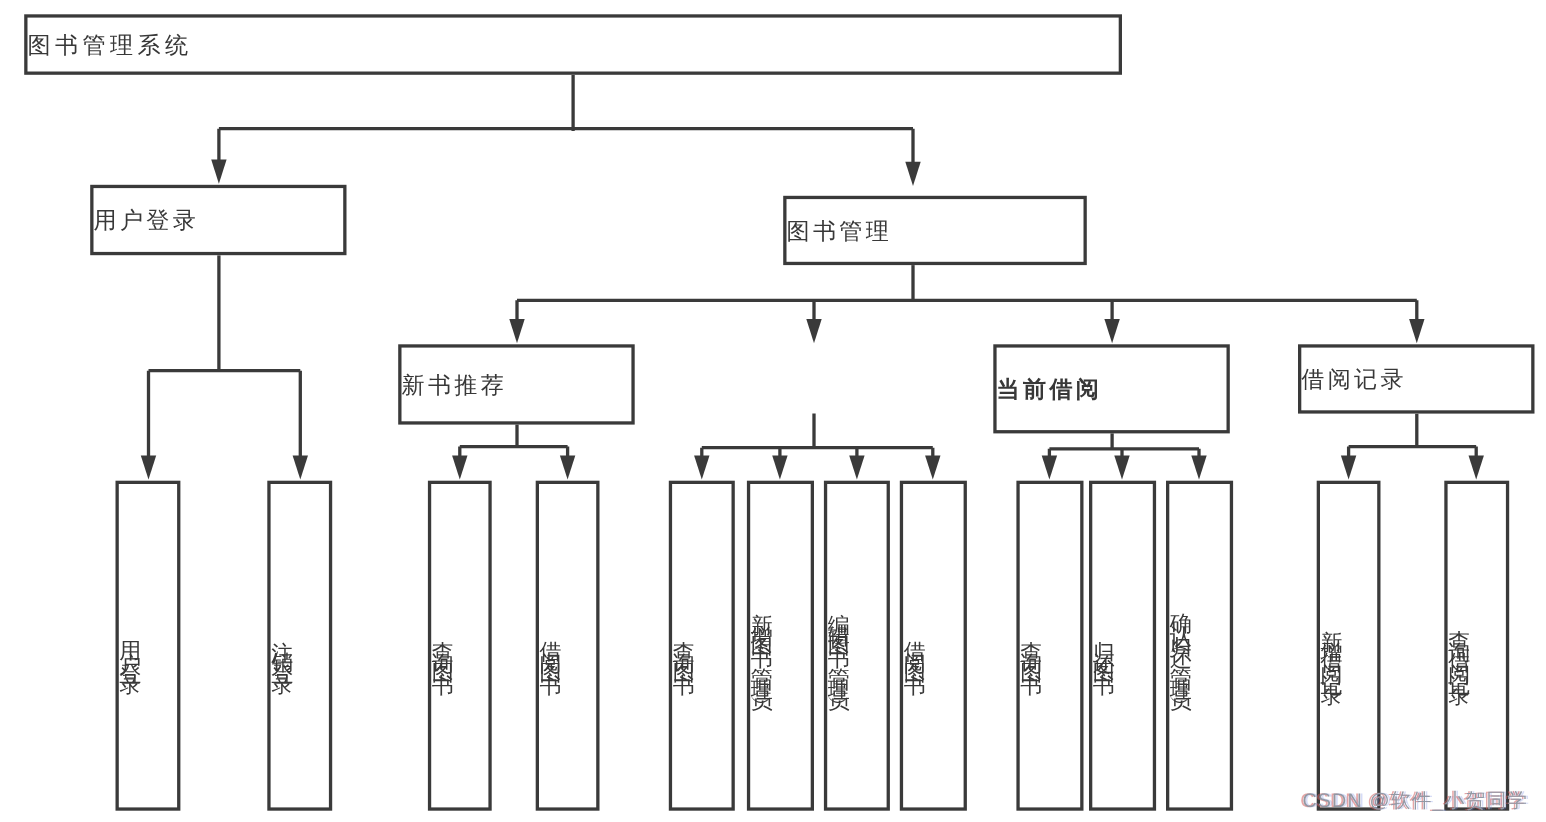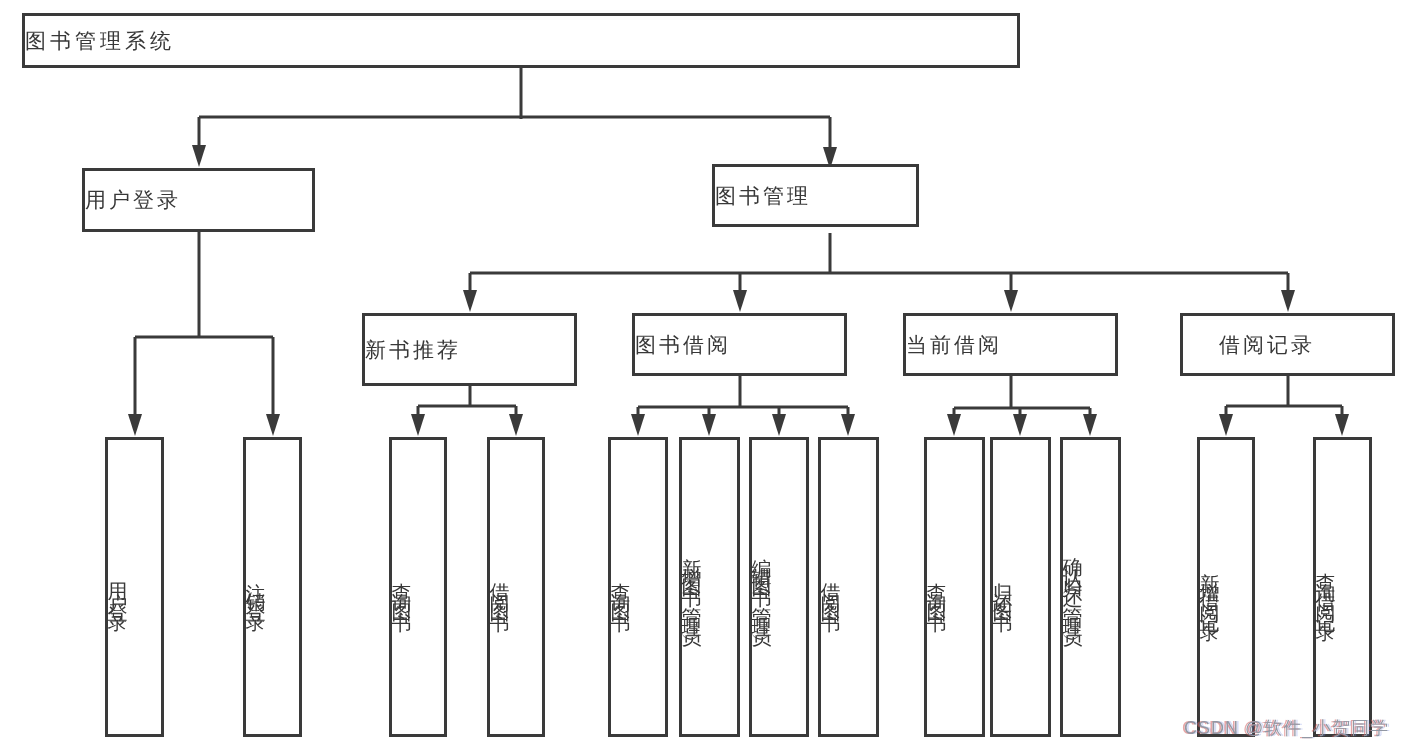--- a/index.html
+++ b/index.html
@@ -86,34 +86,31 @@
     </g>
   </svg>
 
   <div class="node root" style="left:22px; top:13px; width:998px; height:55px;">
     <span class="htext">图书管理系统</span>
   </div>
 
   <div class="node" style="left:82px; top:168px; width:233px; height:64px;">
     <span class="htext">用户登录</span>
   </div>
-  <div class="node" style="left:712px; top:164px; width:207px; height:63px;">
+  <div class="node" style="left:712px; top:178px; width:276px; height:63px;">
     <span class="htext">图书管理</span>
   </div>
 
   <div class="node" style="left:362px; top:313px; width:215px; height:73px;">
     <span class="htext">新书推荐</span>
   </div>
-  <div class="node" style="left:632px; top:313px; width:215px; height:63px;">
-    <span class="htext">图书借阅</span>
-  </div>
-  <div class="node" style="left:903px; top:313px; width:215px; height:63px;">
+  <div class="node" style="left:903px; top:313px; width:215px; height:81px;font-weight:bold;">
     <span class="htext">当前借阅</span>
   </div>
-  <div class="node" style="left:1180px; top:313px; width:215px; height:63px;padding-left:36px;">
+  <div class="node" style="left:1180px; top:313px; width:215px; height:63px;">
     <span class="htext">借阅记录</span>
   </div>
 
   <div class="node leaf" style="left:105px; top:437px; width:59px; height:300px;">
     <span class="vtext">用户登录</span>
   </div>
   <div class="node leaf" style="left:243px; top:437px; width:59px; height:300px;">
     <span class="vtext">注销登录</span>
   </div>
 

